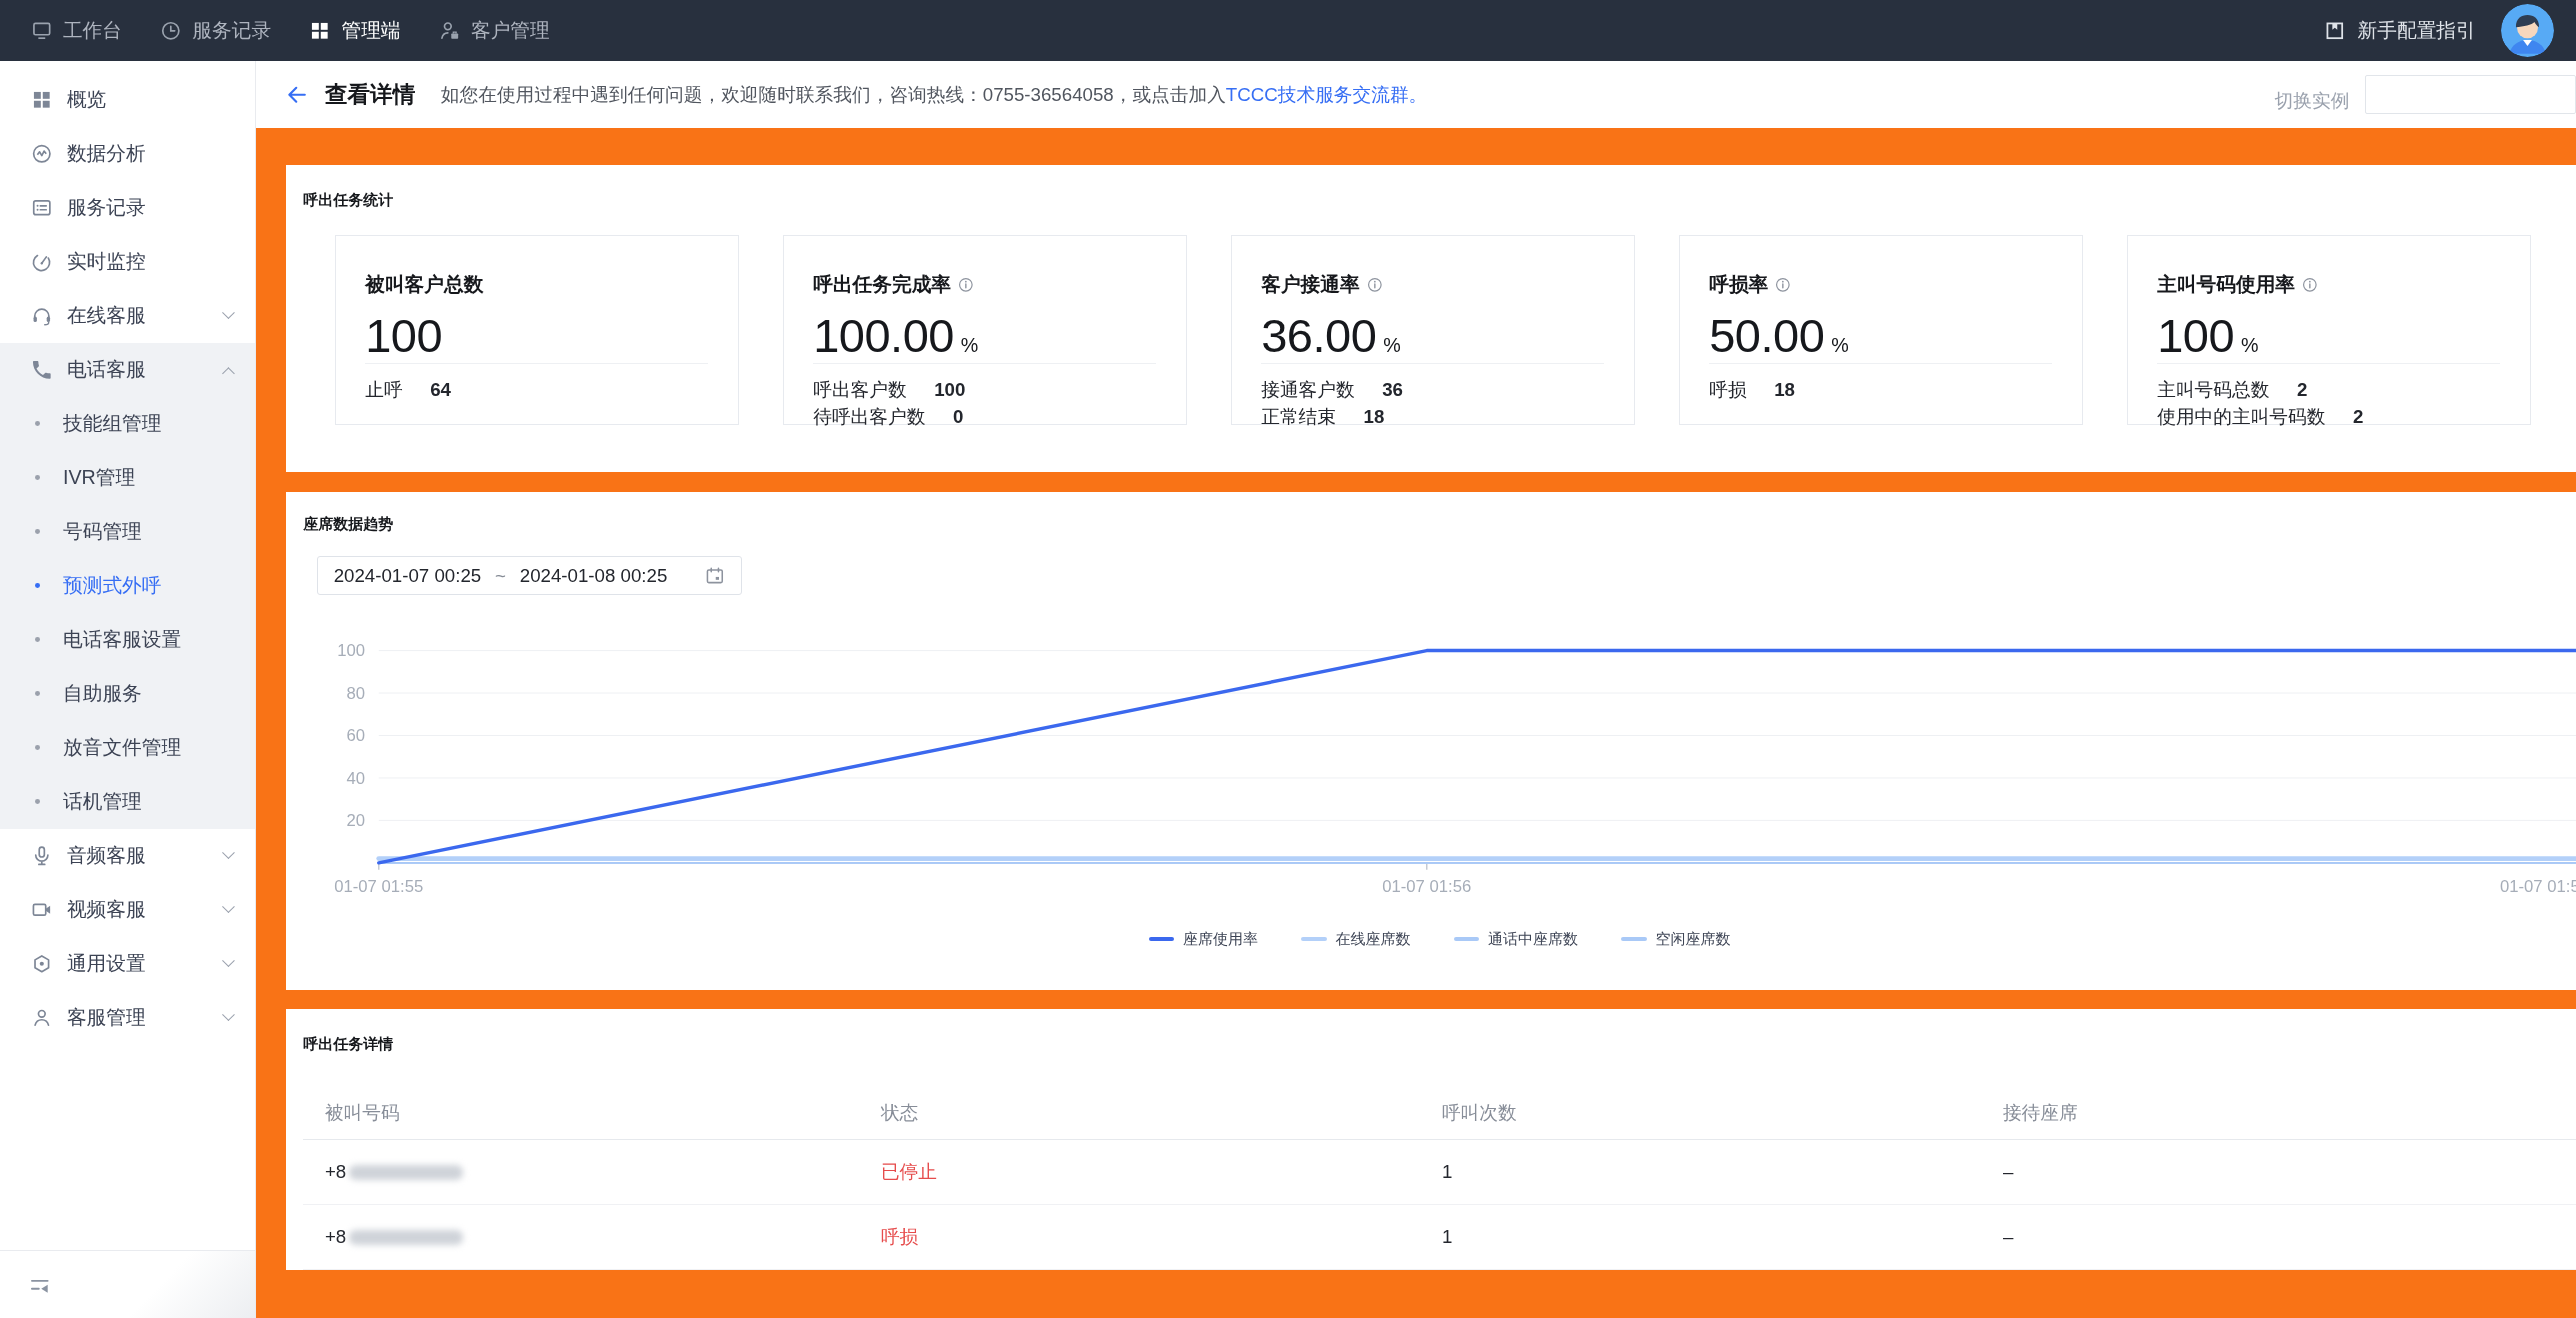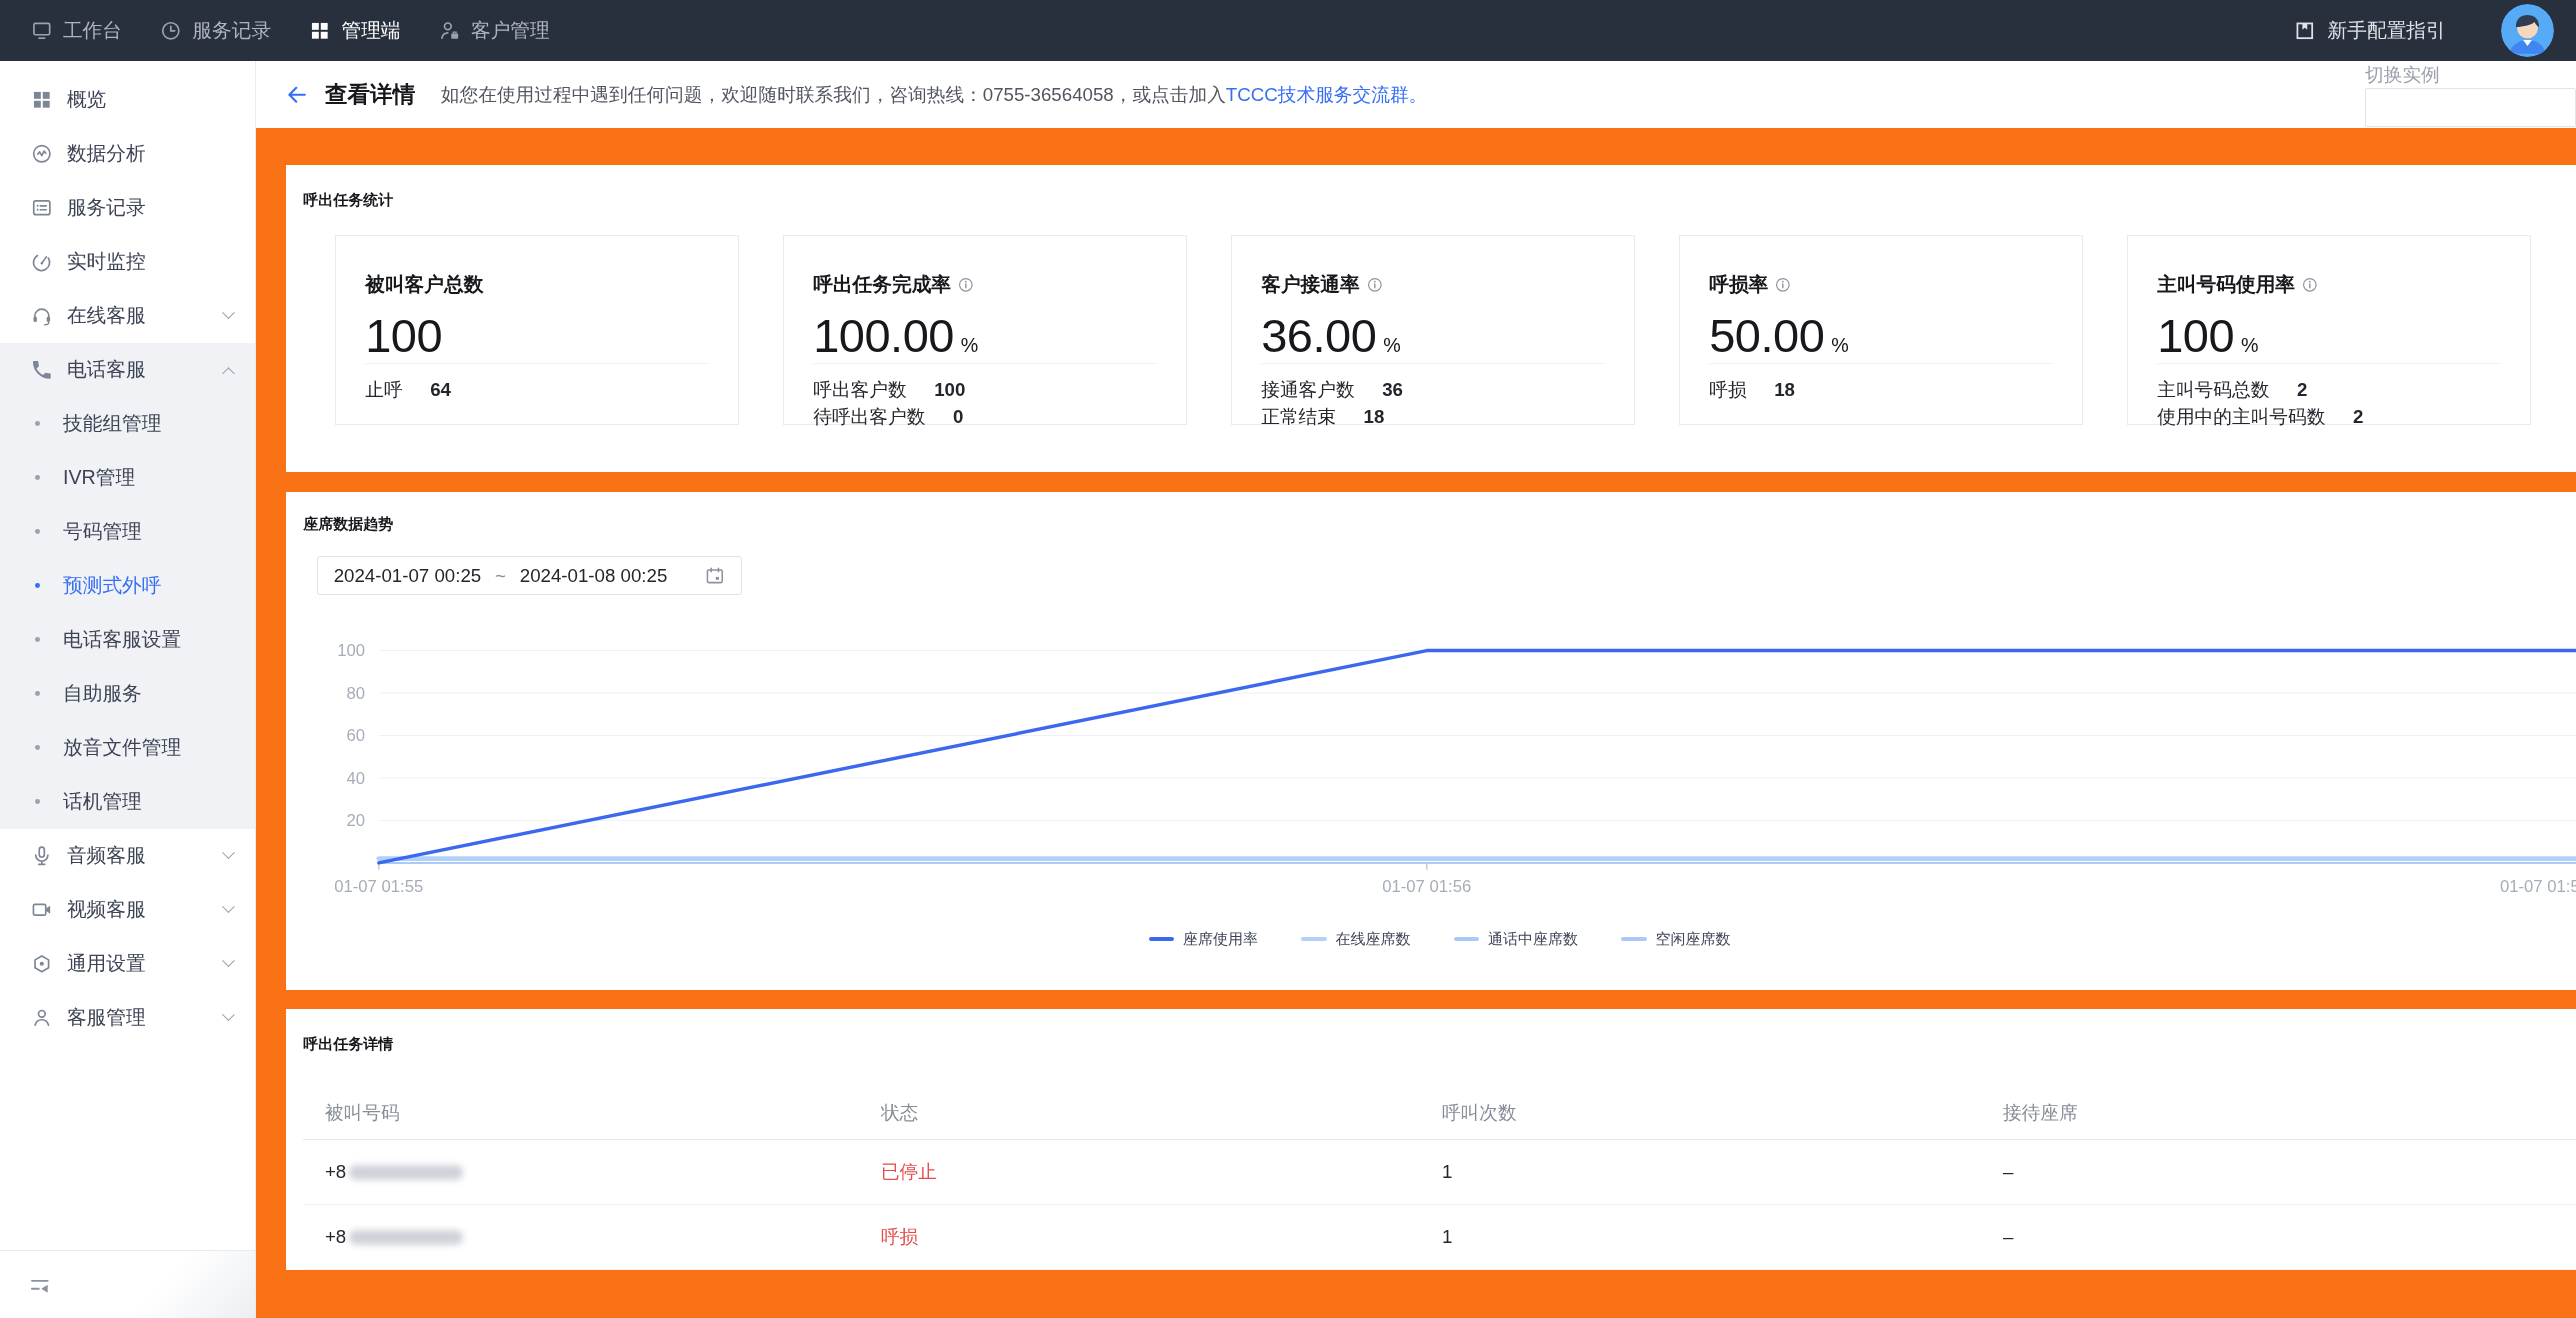--- a/index.html
+++ b/index.html
@@ -7,21 +7,21 @@
   body { position:relative; background:#eef0f3; font-family:"Liberation Sans","DejaVu Sans",sans-serif; color:#23262d; }
 
   
   .topbar { position:absolute; left:0; top:0; width:2576px; height:61px; background:#28303e; display:flex; align-items:center; padding:0 21.7px 0 29.5px; }
   .tb-items { display:flex; align-items:center; gap:37px; }
   .tb-item { display:flex; align-items:center; gap:9.8px; font-size:19.7px; color:#aeb4bf; cursor:pointer;font-family:Liberation Mono, monospace; }
   .tb-item.active { color:#ffffff; }
   .tb-icon { width:23.6px; height:23.6px; color:#9aa2ae; display:inline-flex; }
   .tb-item.active .tb-icon { color:#ffffff; }
   .tb-icon svg { width:23.6px; height:23.6px; }
-  .tb-right { margin-left:auto; display:flex; align-items:center; gap:32px; }
+  .tb-right { margin-left:auto; display:flex; align-items:center; gap:2px; }
   .tb-guide { display:flex; align-items:center; gap:10.8px; font-size:19.7px; color:#dfe3e9; cursor:pointer; }
   .tb-guide .tb-icon { color:#dfe3e9; }
   .avatar { width:53px; height:53px; border-radius:50%; overflow:hidden; margin-left:23.6px; flex-shrink:0; cursor:pointer; }
   .avatar svg { width:53px; height:53px; display:block; }
 
   
   .sidebar { position:absolute; left:0; top:61px; bottom:0; width:256px; background:#fff; border-right:1px solid #e9ebef; }
   .side-list { padding-top:11.8px; }
   .side-item { height:54px; display:flex; align-items:center; padding:0 21.7px 0 29.5px; font-size:19.7px; color:#3c4354; cursor:pointer; position:relative; }
   .side-item.shaded { background:#f0f2f5; }
@@ -37,21 +37,21 @@
   .side-bottom .side-icon { margin:0; color:#8a93a1; cursor:pointer; }
 
   
   .main { position:absolute; left:256px; top:61px; right:0; bottom:0; background:#f97316; overflow:hidden; }
   .page-header { height:67px; background:#fff; display:flex; align-items:center; padding:0 0 0 27.6px; }
   .back { width:25.6px; height:25.6px; color:#366ef4; cursor:pointer; flex-shrink:0; }
   .back svg { width:25.6px; height:25.6px; }
   .ph-title { font-size:22.6px; font-weight:700; color:#16181c; margin:0 25.6px 0 15.7px; }
   .ph-notice { font-size:18.7px; color:#51565f; }
   .ph-link { color:#366ef4; cursor:pointer; }
-  .ph-right { margin-left:auto; display:flex; align-items:flex-start;flex-direction:column; }
+  .ph-right { margin-left:auto; display:flex; align-items:flex-end; }
   .switch-label { font-size:18.7px; color:#9aa1ad; margin-right:15.7px; }
   .switch-box { width:211px; height:39px; border:1px solid #e1e5ea; border-radius:2px; background:#fff; cursor:pointer; }
 
   .panel { background:#fff; margin-left:29.5px; }
   .section-title { font-size:15px; font-weight:700; color:#16181c; }
 
   
   .panel-stats { margin-top:37px; padding:25.6px 23.6px 47px 17.7px; }
   .cards { display:flex; gap:44px; margin:25.6px 0 0 31.5px; }
   .stat-card { width:404px; height:190px; border:1px solid #e7eaef; background:#fff; display:flex; flex-direction:column; padding:0 29.5px; }

